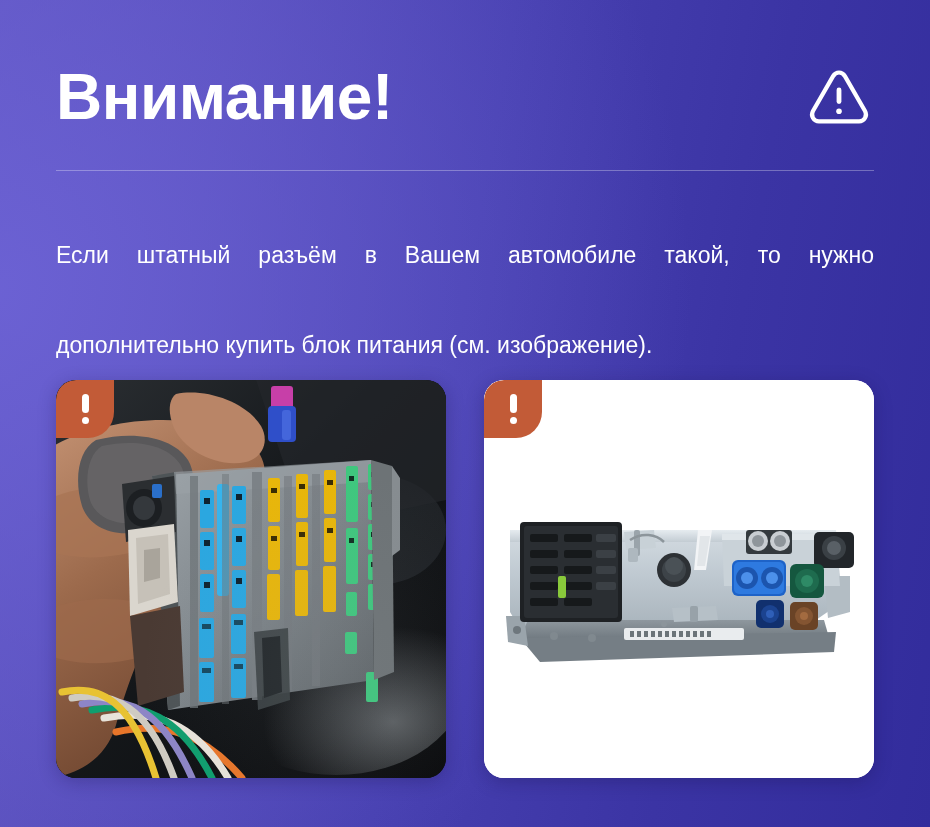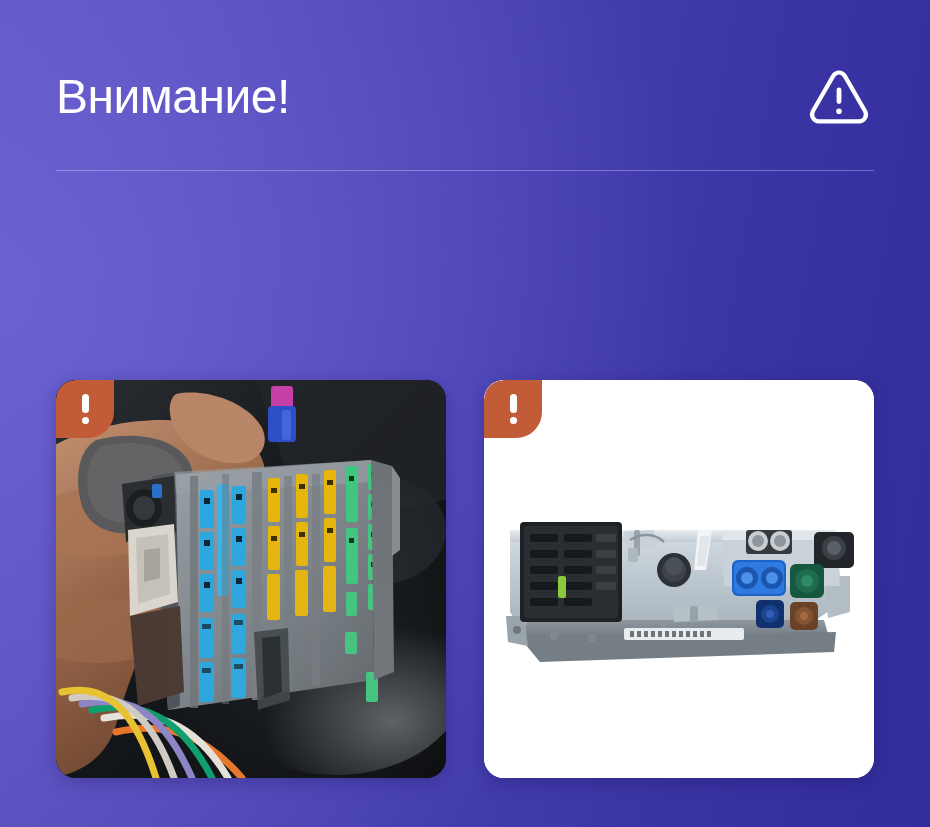--- a/index.html
+++ b/index.html
@@ -31,23 +31,23 @@
     left: 56px;
     top: 52px;
     width: 818px;
     height: 90px;
     display: flex;
     align-items: center;
     justify-content: space-between;
   }
 
   .title {
-    font-size: 48px;
+    font-size: 64px;
     line-height: 72px;
-    font-weight: 400;
+    font-weight: 700;
     color: #FFFFFF;
     letter-spacing: -0.5px;
     white-space: nowrap;
   }
 
   .warn-icon {
     width: 66px;
     height: 66px;
     flex: 0 0 auto;
     display: block;
@@ -148,20 +148,24 @@
 
     <svg class="warn-icon" viewBox="0 0 66 66">
       <path d="M33 8.5 C35.6 8.5 37.6 9.9 38.9 12.1 L59.0 47.0 C60.3 49.3 60.3 51.8 59.0 54.0 C57.7 56.2 55.6 57.4 53.1 57.4 L12.9 57.4 C10.4 57.4 8.3 56.2 7.0 54.0 C5.7 51.8 5.7 49.3 7.0 47.0 L27.1 12.1 C28.4 9.9 30.4 8.5 33 8.5 Z" fill="none" stroke="#FFFFFF" stroke-width="4.2" stroke-linejoin="round"></path>
       <rect x="30.6" y="23.5" width="4.8" height="16.5" rx="2.4" fill="#FFFFFF"></rect>
       <circle cx="33" cy="47.2" r="2.8" fill="#FFFFFF"></circle>
     </svg>
   </div>
 
   <div class="divider"></div>
 
+  <div class="body-text">
+    <span class="ln1">Если штатный разъём в Вашем автомобиле такой, то нужно</span>
+    <span class="ln2">дополнительно купить блок питания (см. изображение).</span>
+  </div>
 
   <div class="cards">
 
     <div class="card card-photo">
       <div class="badge">
         <span class="badge-bang">
           <i class="bar"></i>
             <i class="dot"></i>
         </span>
       </div>

